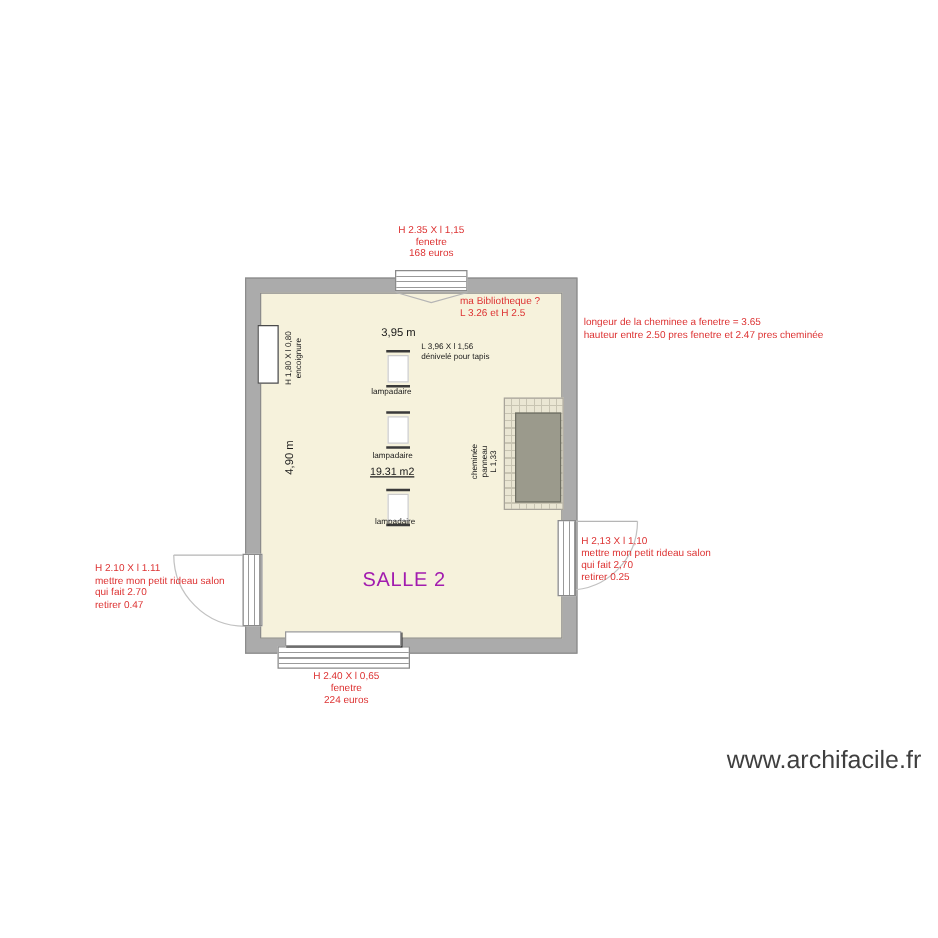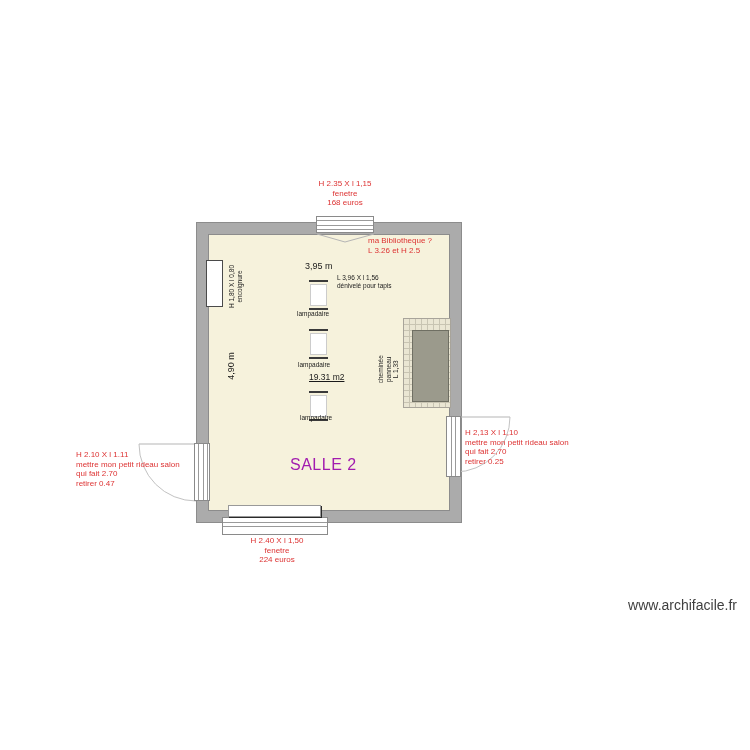--- a/index.html
+++ b/index.html
@@ -33,21 +33,21 @@
   .lamp .body{width:15px;height:20px;background:#fff;border:1px solid #cccccc;margin:2px 0;}
   
   .red{color:var(--red);font-size:8px;line-height:9.5px;white-space:nowrap;}
   .red.center{text-align:center;}
   .blk{color:var(--ink);white-space:nowrap;}
   .t9{font-size:9px;}
   .t85{font-size:8.5px;}
   .t65{font-size:6.5px;line-height:7.5px;}
   .rot{transform:rotate(-90deg);transform-origin:center center;text-align:center;}
   .room-name{font-size:16px;letter-spacing:0.5px;color:#a21caf;}
-  .watermark{font-size:14px;color:var(--wm);}
+  .watermark{font-size:20px;color:var(--wm);}
   svg.overlay{position:absolute;left:0;top:0;pointer-events:none;}
 </style>
 </head>
 <body>
 
 <div id="stage">
 
   <div class="abs wall">
     <div class="floor"></div>
   </div>
@@ -89,21 +89,21 @@
 
   <div class="abs blk t9" style="left:305px;top:261px;">3,95 m</div>
   <div class="abs blk t9 rot" style="left:207px;top:361px;width:48px;">4,90 m</div>
   <div class="abs blk t65" style="left:337px;top:274px;">
     <div>L 3,96 X l 1,56</div>
     <div>dénivelé pour tapis</div>
   </div>
   <div class="abs blk t65" style="left:297px;top:310px;">lampadaire</div>
   <div class="abs blk t65" style="left:298px;top:361px;">lampadaire</div>
   <div class="abs blk t65" style="left:300px;top:414px;">lampadaire</div>
-  <div class="abs blk t85" style="left:309px;top:372px;text-decoration:underline;">19.31 m2</div>
+  <div class="abs blk t85" style="left:296px;top:372px;text-decoration:underline;">19.31 m2</div>
 
   <div class="abs blk t65 rot" style="left:209px;top:279px;width:52px;">
     <div>H 1,80 X l 0,80</div>
     <div>encoignure</div>
   </div>
 
   <div class="abs blk t65 rot" style="left:370px;top:358px;width:36px;">
     <div>cheminée</div>
     <div>panneau</div>
     <div>L 1,33</div>
@@ -115,36 +115,40 @@
     <div>H 2.35 X l 1,15</div>
     <div>fenetre</div>
     <div>168 euros</div>
   </div>
 
   <div class="abs red" style="left:368px;top:236px;">
     <div>ma Bibliotheque ?</div>
     <div>L 3.26 et H 2.5</div>
   </div>
 
+  <div class="abs red" style="left:467px;top:253px;">
+    <div>longeur de la cheminee a fenetre = 3.65</div>
+    <div>hauteur entre 2.50 pres fenetre et 2.47 pres cheminée</div>
+  </div>
 
   <div class="abs red" style="left:76px;top:450px;">
     <div>H 2.10 X l 1.11</div>
     <div>mettre mon petit rideau salon</div>
     <div>qui fait 2.70</div>
     <div>retirer 0.47</div>
   </div>
 
   <div class="abs red" style="left:465px;top:428px;">
     <div>H 2,13 X l 1,10</div>
     <div>mettre mon petit rideau salon</div>
     <div>qui fait 2,70</div>
     <div>retirer 0.25</div>
   </div>
 
   <div class="abs red center" style="left:232px;top:536px;width:90px;">
-    <div>H 2.40 X l 1,50</div>
+    <div>H 2.40 X l 0,65</div>
     <div>fenetre</div>
     <div>224 euros</div>
   </div>
 
   <div class="abs watermark" style="right:13px;top:597px;">www.archifacile.fr</div>
 
 </div>
 
 </body></html>

